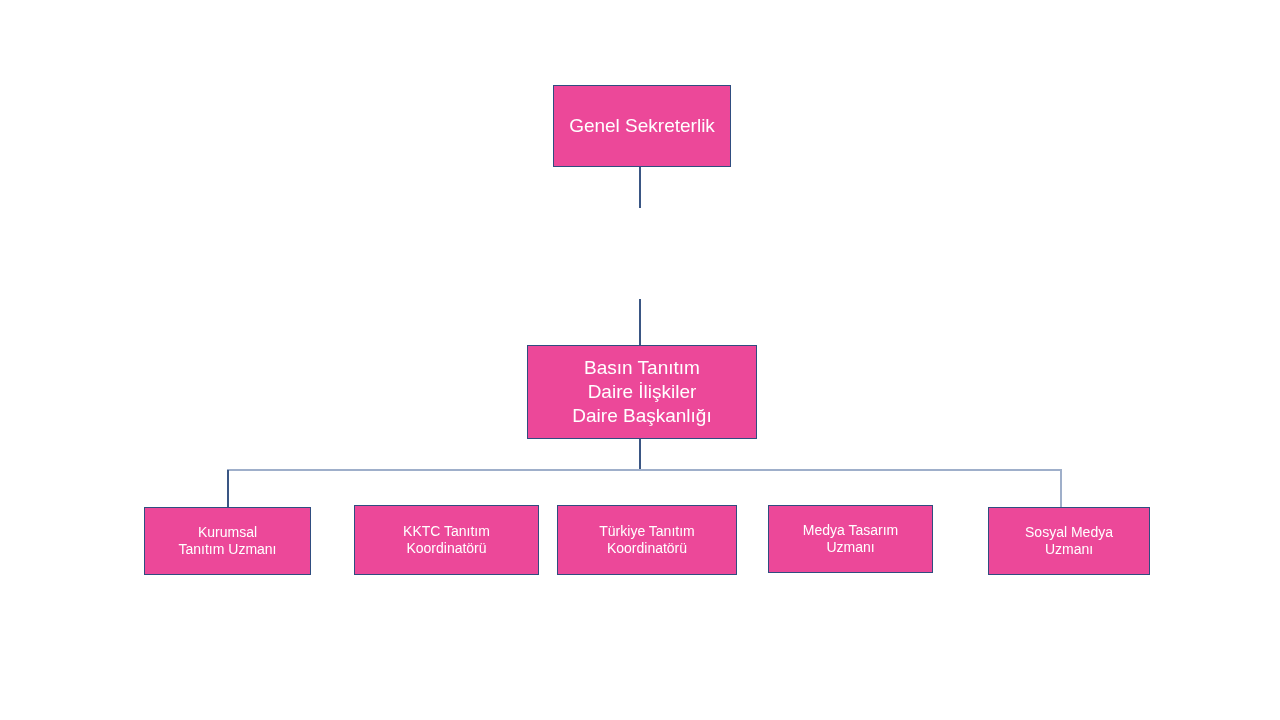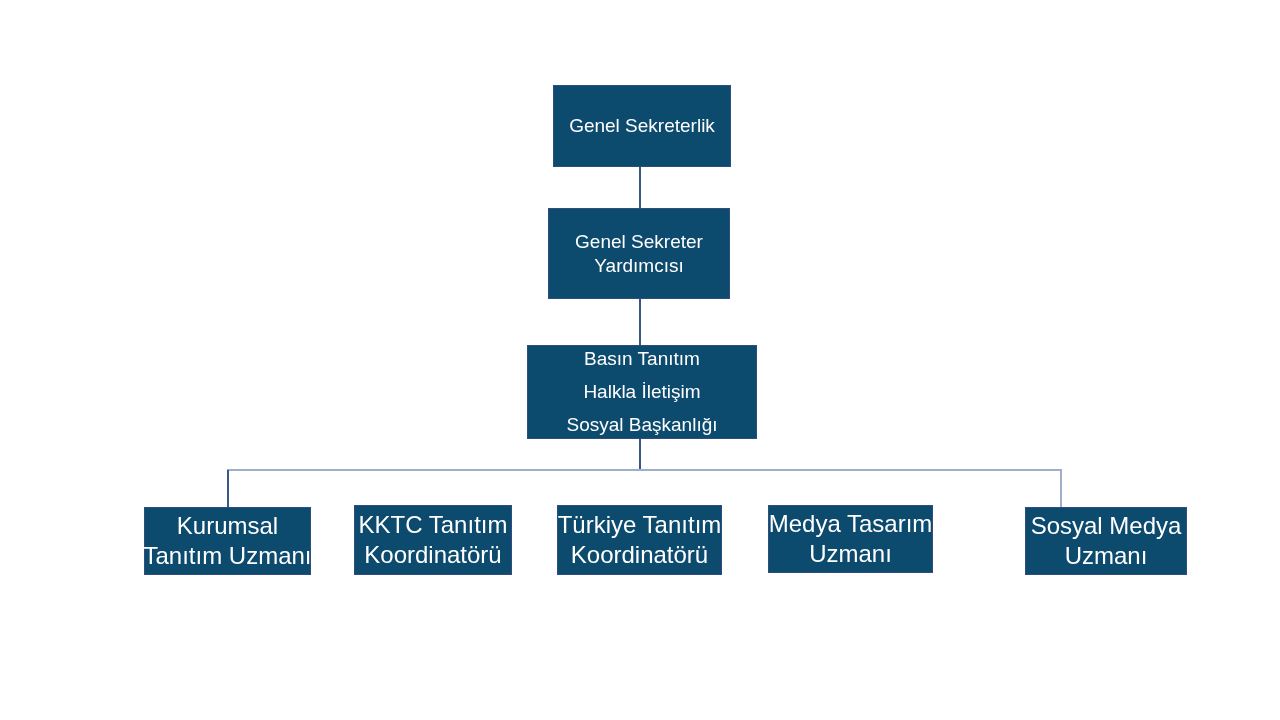--- a/index.html
+++ b/index.html
@@ -10,34 +10,34 @@
   }
   .canvas {
     position: relative;
     width: 1280px;
     height: 720px;
     background: #ffffff;
     overflow: hidden;
   }
   .node {
     position: absolute;
-    background: #0c4a6e;
+    background: #ec4899;
     border: 1px solid #2f4d80;
     box-sizing: border-box;
     color: #ffffff;
     display: flex;
     flex-direction: column;
     align-items: center;
     justify-content: center;
     text-align: center;
     line-height: 1.25;
   }
   .node.lvl-top { font-size: 19px; }
-  .node.lvl-bottom { font-size: 24px; }
-  .node.spread { gap: 9px; }
+  .node.lvl-bottom { font-size: 14px; }
+  .node.spread { }
   .nl { white-space: nowrap; }
   .conn {
     position: absolute;
     background: #3a5684;
   }
   .conn.light {
     background: #9fafca;
   }
 </style>
 </head>
@@ -49,49 +49,45 @@
   <div class="conn" style="left:639px; top:299px; width:2px; height:46px;"></div>
   <div class="conn" style="left:639px; top:439px; width:2px; height:31px;"></div>
   <div class="conn light" style="left:227px; top:469px; width:835px; height:2px;"></div>
   <div class="conn" style="left:227px; top:470px; width:2px; height:37px;"></div>
   <div class="conn light" style="left:1060px; top:470px; width:2px; height:37px;"></div>
 
   <div class="node lvl-top" style="left:553px; top:85px; width:178px; height:82px;">
     <div class="nl">Genel Sekreterlik</div>
   </div>
 
-  <div class="node lvl-top" style="left:548px; top:208px; width:182px; height:91px;">
-    <div class="nl">Genel Sekreter</div>
-    <div class="nl">Yardımcısı</div>
-  </div>
 
   <div class="node lvl-top spread" style="left:527px; top:345px; width:230px; height:94px;">
     <div class="nl">Basın Tanıtım</div>
-    <div class="nl">Halkla İletişim</div>
-    <div class="nl">Sosyal Başkanlığı</div>
+    <div class="nl">Daire İlişkiler</div>
+    <div class="nl">Daire Başkanlığı</div>
   </div>
 
   <div class="node lvl-bottom" style="left:144px; top:507px; width:167px; height:68px;">
     <div class="nl">Kurumsal</div>
     <div class="nl">Tanıtım Uzmanı</div>
   </div>
 
-  <div class="node lvl-bottom" style="left:354px; top:505px; width:158px; height:70px;">
+  <div class="node lvl-bottom" style="left:354px; top:505px; width:185px; height:70px;">
     <div class="nl">KKTC Tanıtım</div>
     <div class="nl">Koordinatörü</div>
   </div>
 
-  <div class="node lvl-bottom" style="left:557px; top:505px; width:165px; height:70px;">
+  <div class="node lvl-bottom" style="left:557px; top:505px; width:180px; height:70px;">
     <div class="nl">Türkiye Tanıtım</div>
     <div class="nl">Koordinatörü</div>
   </div>
 
   <div class="node lvl-bottom" style="left:768px; top:505px; width:165px; height:68px;">
     <div class="nl">Medya Tasarım</div>
     <div class="nl">Uzmanı</div>
   </div>
 
-  <div class="node lvl-bottom" style="left:1025px; top:507px; width:162px; height:68px;">
+  <div class="node lvl-bottom" style="left:988px; top:507px; width:162px; height:68px;">
     <div class="nl">Sosyal Medya</div>
     <div class="nl">Uzmanı</div>
   </div>
 
 </div>
 
 </body></html>

